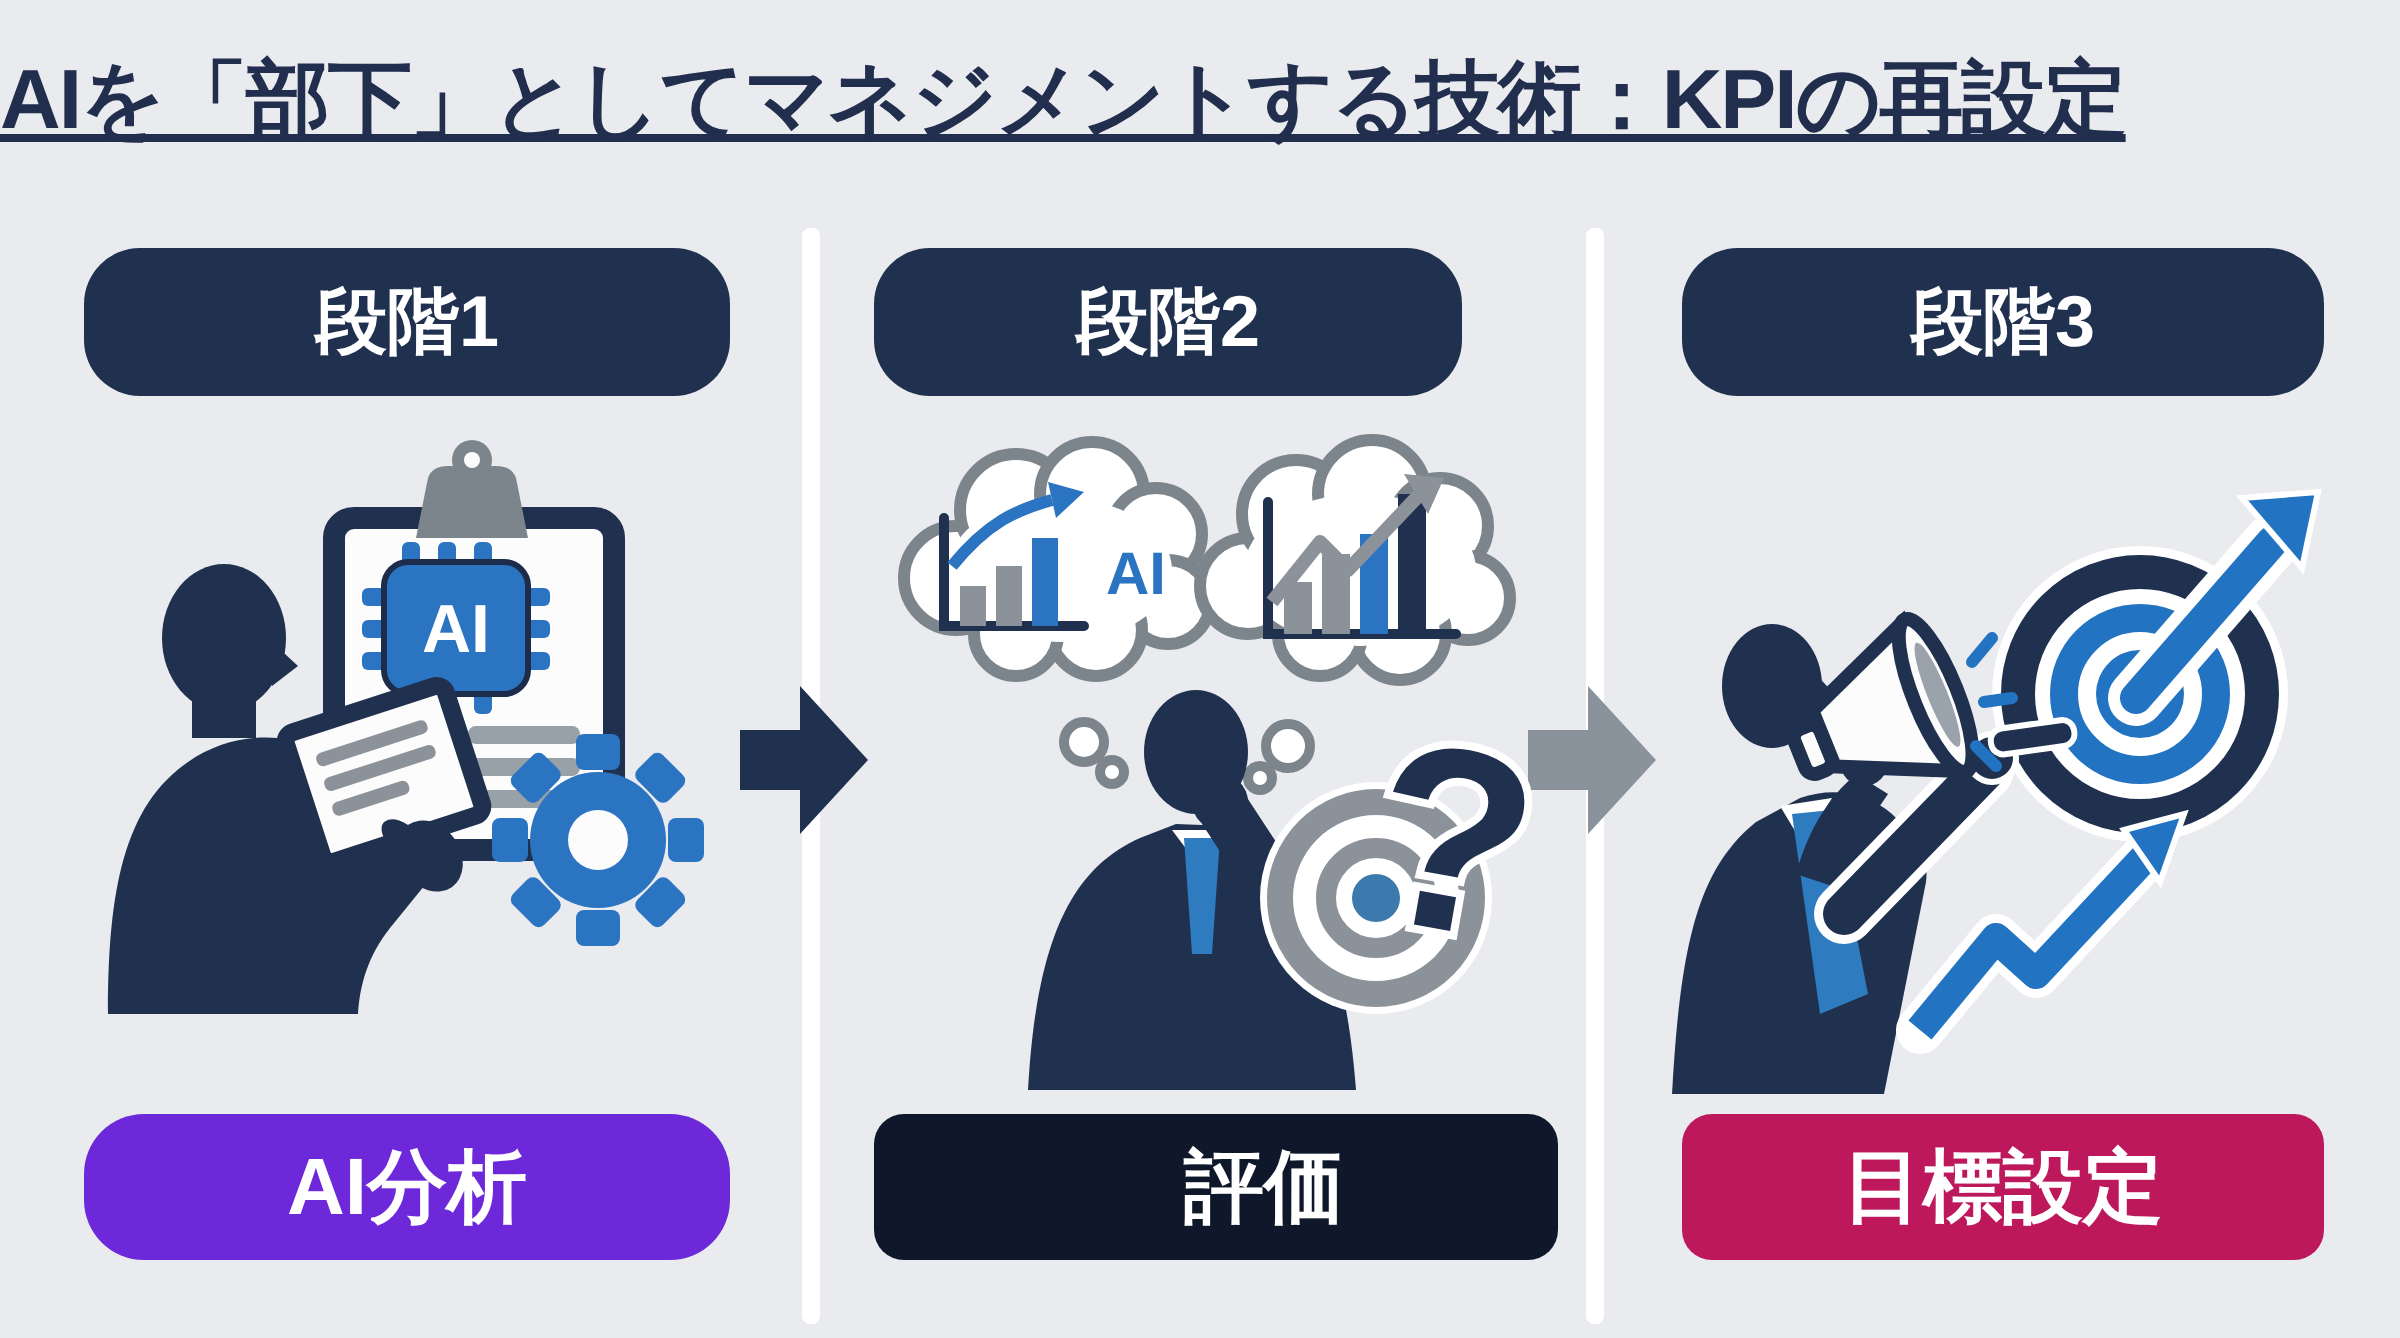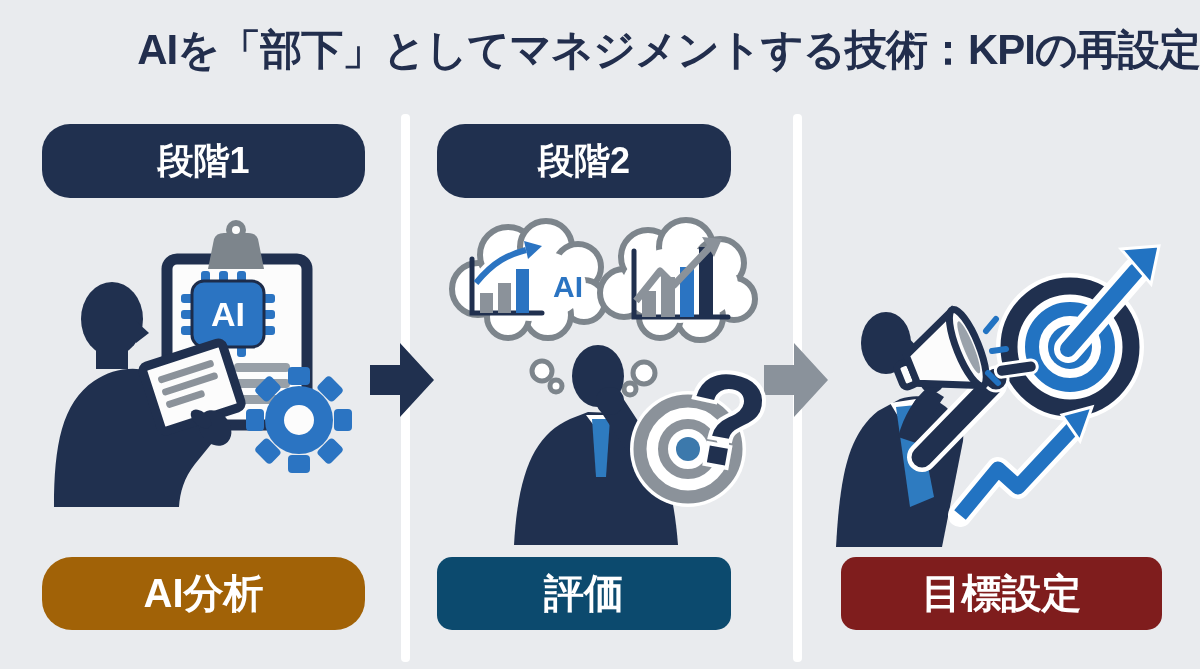--- a/index.html
+++ b/index.html
@@ -3,45 +3,45 @@
 <meta charset="utf-8">
 <style>
   html,body{margin:0;padding:0;}
   .canvas{
     position:relative;width:1200px;height:669px;
     background:#e9ebee;overflow:hidden;
     font-family:"Liberation Sans","DejaVu Sans",sans-serif;
   }
   .title{
     position:absolute;left:0;top:22px;width:1200px;
-    text-align:right;font-size:42px;font-weight:800;
-    color:#222e4d;letter-spacing:-1px;margin:0;
+    text-align:left;font-size:42px;font-weight:800;
+    color:#222e4d;letter-spacing:-1px;margin:0;text-decoration:underline;
   }
   .divider{
     position:absolute;top:114px;width:9px;height:548px;
     background:#ffffff;border-radius:4px;
   }
   .divider.d1{left:401px;}
   .divider.d2{left:793px;}
   .stage-header{
     position:absolute;top:124px;height:74px;border-radius:28px;
     background:#20304f;color:#ffffff;font-size:36px;font-weight:800;
     display:flex;align-items:center;justify-content:center;
   }
   .stage-label{
     position:absolute;top:557px;height:73px;border-radius:15px;
     color:#ffffff;font-size:40px;font-weight:800;
     display:flex;align-items:center;justify-content:center;
   }
   .c1{left:42px;width:323px;}
   .c2{left:437px;width:294px;}
   .c3{left:841px;width:321px;}
-  .label-1{background:#a16207;border-radius:30px;}
-  .label-2{background:#0c4a6e;}
-  .label-3{background:#7f1d1d;}
+  .label-1{background:#6d28d9;border-radius:30px;}
+  .label-2{background:#0f172a;padding-left:48px;}
+  .label-3{background:#be185d;}
   .illu{position:absolute;overflow:visible;}
   .illu1{left:42px;top:215px;}
   .illu2{left:438px;top:213px;}
   .illu3{left:840px;top:213px;}
   .flow-arrow{position:absolute;top:343px;}
   .fa1{left:370px;}
   .fa2{left:764px;}
   svg{overflow:visible;}
   svg text{font-family:"Liberation Sans","DejaVu Sans",sans-serif;}
 </style>
@@ -50,20 +50,21 @@
 
 <div class="canvas">
 
   <h1 class="title">AIを「部下」としてマネジメントする技術：KPIの再設定</h1>
 
   <div class="divider d1"></div>
   <div class="divider d2"></div>
 
   <div class="stage-header c1">段階1</div>
   <div class="stage-header c2">段階2</div>
+  <div class="stage-header c3">段階3</div>
 
   <div class="stage-label label-1 c1">AI分析</div>
   <div class="stage-label label-2 c2">評価</div>
   <div class="stage-label label-3 c3">目標設定</div>
 
   <svg class="flow-arrow fa1" width="64" height="74">
     <polygon points="0,22 30,22 30,0 64,37 30,74 30,52 0,52" fill="#20304f"></polygon>
   </svg>
   <svg class="flow-arrow fa2" width="64" height="74">
     <polygon points="0,22 30,22 30,0 64,37 30,74 30,52 0,52" fill="#8a929b"></polygon>

